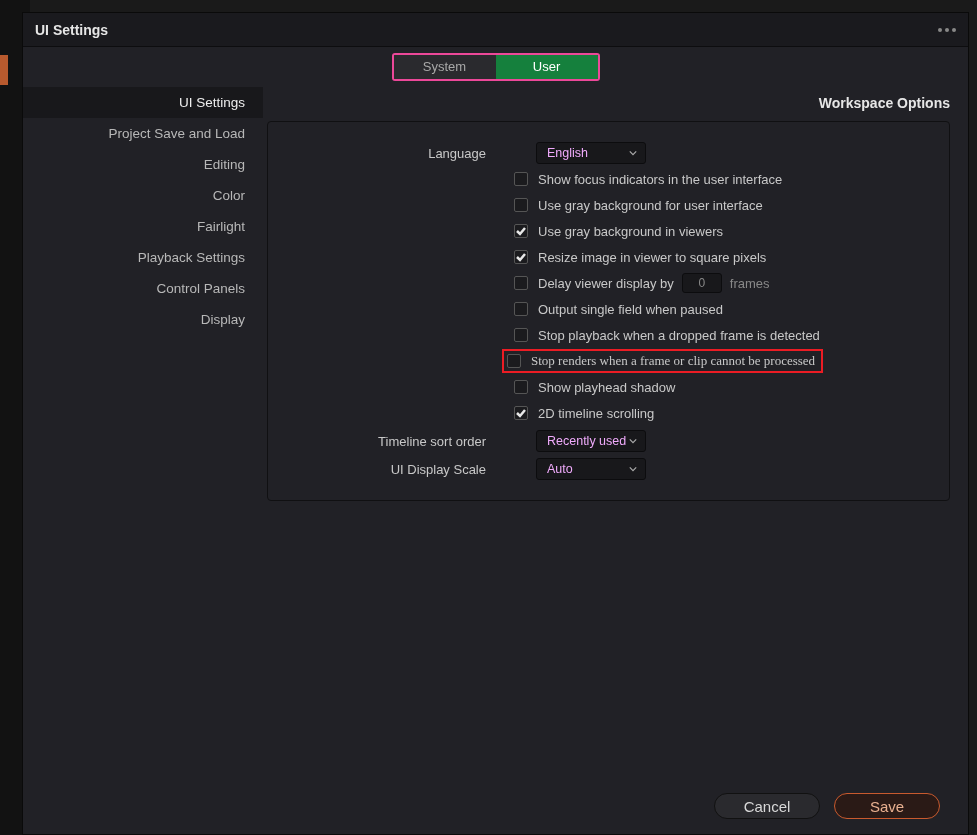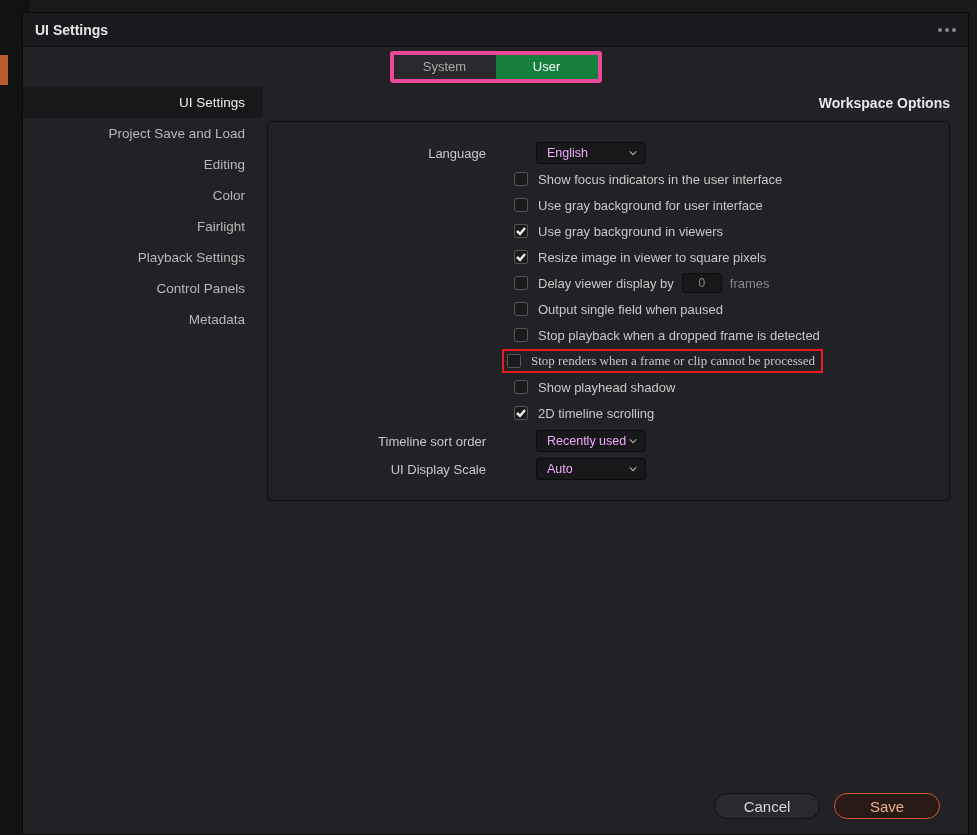--- a/index.html
+++ b/index.html
@@ -34,21 +34,21 @@
   .title { font-size: 14px; font-weight: 600; color: #e6e6e6; flex:1; }
   .dots { display:flex; gap:3px; }
   .dots span{ width:4px; height:4px; border-radius:50%; background:#888; }
   .tabs-bar{
     display:flex; justify-content:center; align-items:center;
     height:40px;
     background:#212126;
   }
   .tab-group{
     display:flex;
-    border:4px solid #ec4899;
+    border:2px solid #ec4899;
     border-radius:3px;
     overflow:hidden;
   }
   .tab{
     width:102px; height:24px; line-height:24px; text-align:center;
     background:#2a2a2e; color:#a8a8a8; cursor:pointer; font-size:13px;
   }
   .tab.active{ background:#15803d; color:#fff; }
   .body{ flex:1; display:flex; position:relative; }
   .sidebar{
@@ -168,21 +168,21 @@
   <div class="body">
 
     <div class="sidebar">
       <div class="sidebar-item active">UI Settings</div>
       <div class="sidebar-item">Project Save and Load</div>
       <div class="sidebar-item">Editing</div>
       <div class="sidebar-item">Color</div>
       <div class="sidebar-item">Fairlight</div>
       <div class="sidebar-item">Playback Settings</div>
       <div class="sidebar-item">Control Panels</div>
-      <div class="sidebar-item">Metadata</div>
+      <div class="sidebar-item">Display</div>
     </div>
 
     <div class="content">
       <div class="section-title">Workspace Options</div>
 
       <div class="options-box">
 
         <div class="row">
           <div class="label">Language</div>
           <div class="select">

